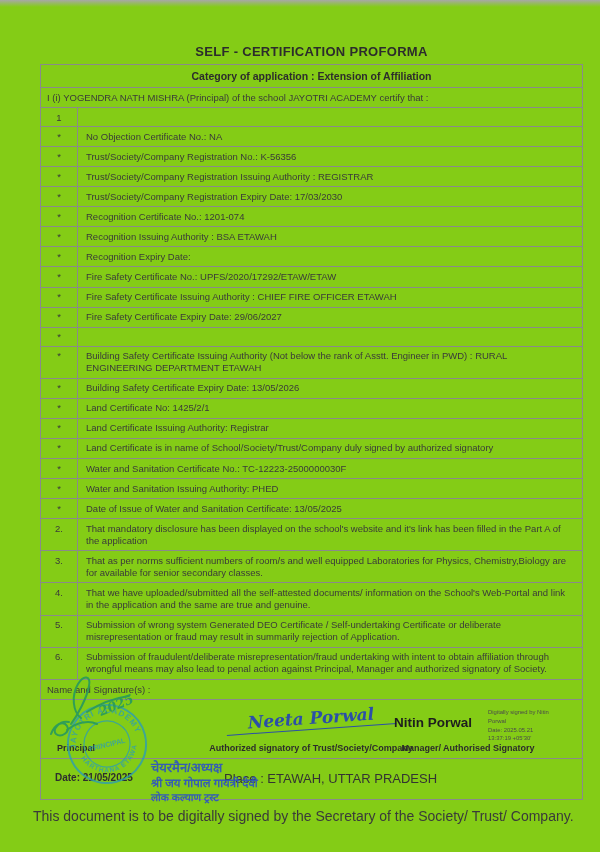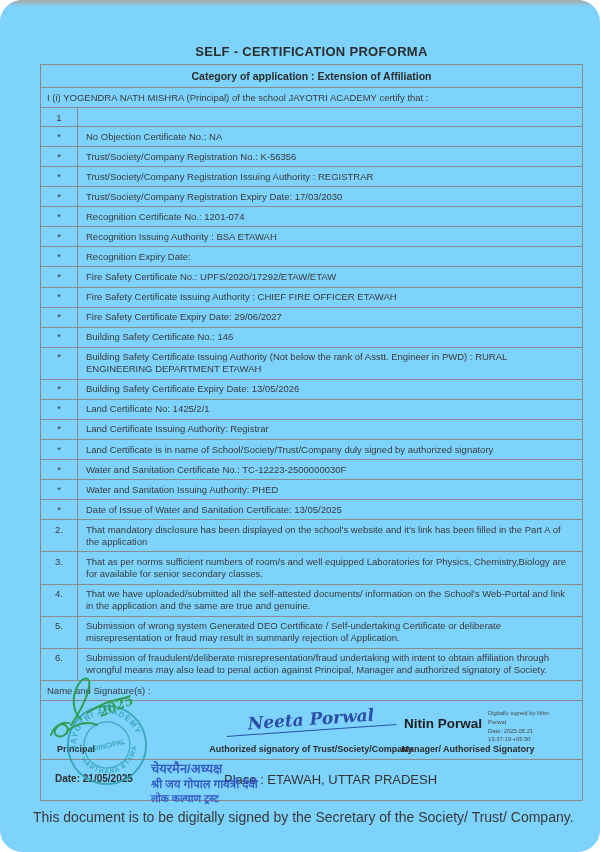--- a/index.html
+++ b/index.html
@@ -1,18 +1,18 @@
 <!DOCTYPE html>
 <html style="--border: #8a8a8a; --stamp_teal: #2f9fae; --signature_blue: #2b4fa8; --scribble_green: #2f9e57; --hindi_blue: #2f55c0;"><head>
 <meta charset="utf-8">
 <style>
   html,body{margin:0;padding:0;}
   .page{
-    position:relative;width:600px;height:852px;background:#7dd3fc;
-    font-family:"Liberation Sans",sans-serif;color:#3a3a3a;overflow:hidden;border-radius:22px;
+    position:relative;width:600px;height:852px;background:#84cc16;
+    font-family:"Liberation Sans",sans-serif;color:#3a3a3a;overflow:hidden;
   }
   .page::before{
     content:"";position:absolute;left:0;top:0;right:0;height:7px;
     background:linear-gradient(#a8a8a6,rgba(246,245,242,0));z-index:5;pointer-events:none;
   }
   .content{position:absolute;left:40px;top:44px;width:543px;}
   .doc-title{
     text-align:center;font-size:13px;font-weight:bold;color:#2c2c2c;
     letter-spacing:.3px;margin:0 0 5px 0;
   }
@@ -33,21 +33,21 @@
   .authorized-label{left:135px;width:270px;text-align:center;}
   .manager-label{right:14px;width:200px;text-align:center;}
   .scribble{position:absolute;left:2px;top:-28px;z-index:3;pointer-events:none;}
   .stamp{position:absolute;left:24px;top:2px;z-index:2;opacity:.82;transform:rotate(-14deg);pointer-events:none;}
   .neeta-sig{
     position:absolute;left:185px;top:8px;width:170px;text-align:center;
     font-family:"DejaVu Serif",serif;font-style:italic;font-weight:bold;font-size:17px;
     color:var(--signature_blue,#2b4fa8);transform:rotate(-4deg);
     border-bottom:1.5px solid var(--signature_blue,#2b4fa8);padding-bottom:1px;
   }
-  .manager-block{position:absolute;right:12px;top:8px;display:flex;gap:6px;align-items:flex-start;}
+  .manager-block{position:absolute;right:12px;top:8px;display:flex;gap:16px;align-items:flex-start;}
   .nitin-name{font-size:13.5px;font-weight:bold;color:#1e1e1e;margin-top:7px;white-space:nowrap;}
   .digital-block{font-size:5.9px;color:#4a4a4a;line-height:1.5;width:82px;}
   .date-label{position:absolute;left:14px;top:13px;font-size:10px;font-weight:bold;color:#2e2e2e;}
   .place-label{position:absolute;left:183px;top:12px;font-size:13px;color:#333;}
   .hindi-stamp{
     position:absolute;left:110px;top:1px;width:260px;z-index:4;
     color:var(--hindi_blue,#2f55c0);font-weight:bold;opacity:.92;pointer-events:none;
   }
   .hindi-l1{font-size:13px;line-height:1.25;}
   .hindi-l2{font-size:11.5px;line-height:1.3;}
@@ -117,21 +117,20 @@
     <div class="ttext">Fire Safety Certificate Issuing Authority : CHIEF FIRE OFFICER ETAWAH</div>
   </div>
 
   <div class="trow">
     <div class="tnum">*</div>
     <div class="ttext">Fire Safety Certificate Expiry Date: 29/06/2027</div>
   </div>
 
   <div class="trow">
     <div class="tnum">*</div>
-    <div class="ttext">Building Safety Certificate No.: 146</div>
   </div>
 
   <div class="trow">
     <div class="tnum">*</div>
     <div class="ttext">Building Safety Certificate Issuing Authority (Not below the rank of Asstt. Engineer in PWD) : RURAL ENGINEERING DEPARTMENT ETAWAH</div>
   </div>
 
   <div class="trow">
     <div class="tnum">*</div>
     <div class="ttext">Building Safety Certificate Expiry Date: 13/05/2026</div>

